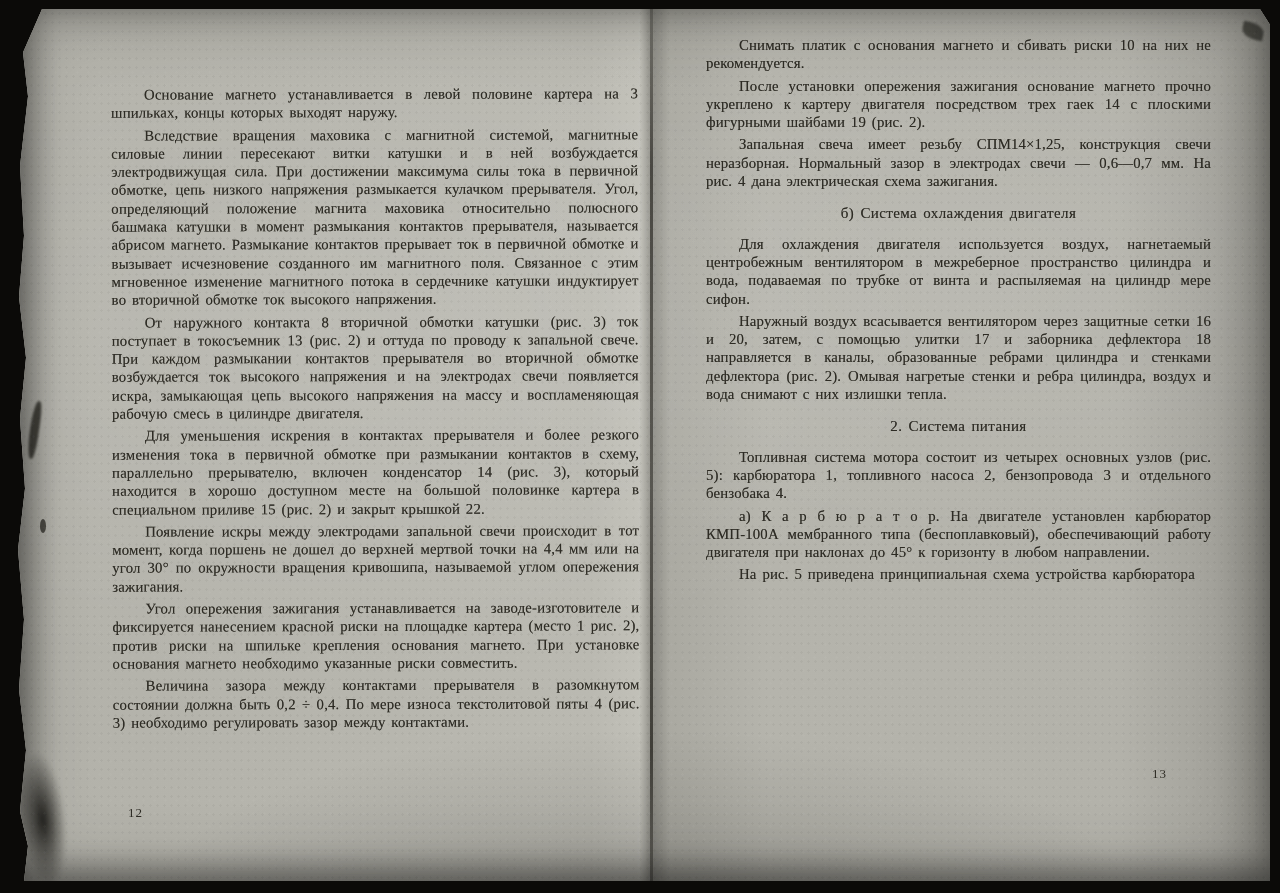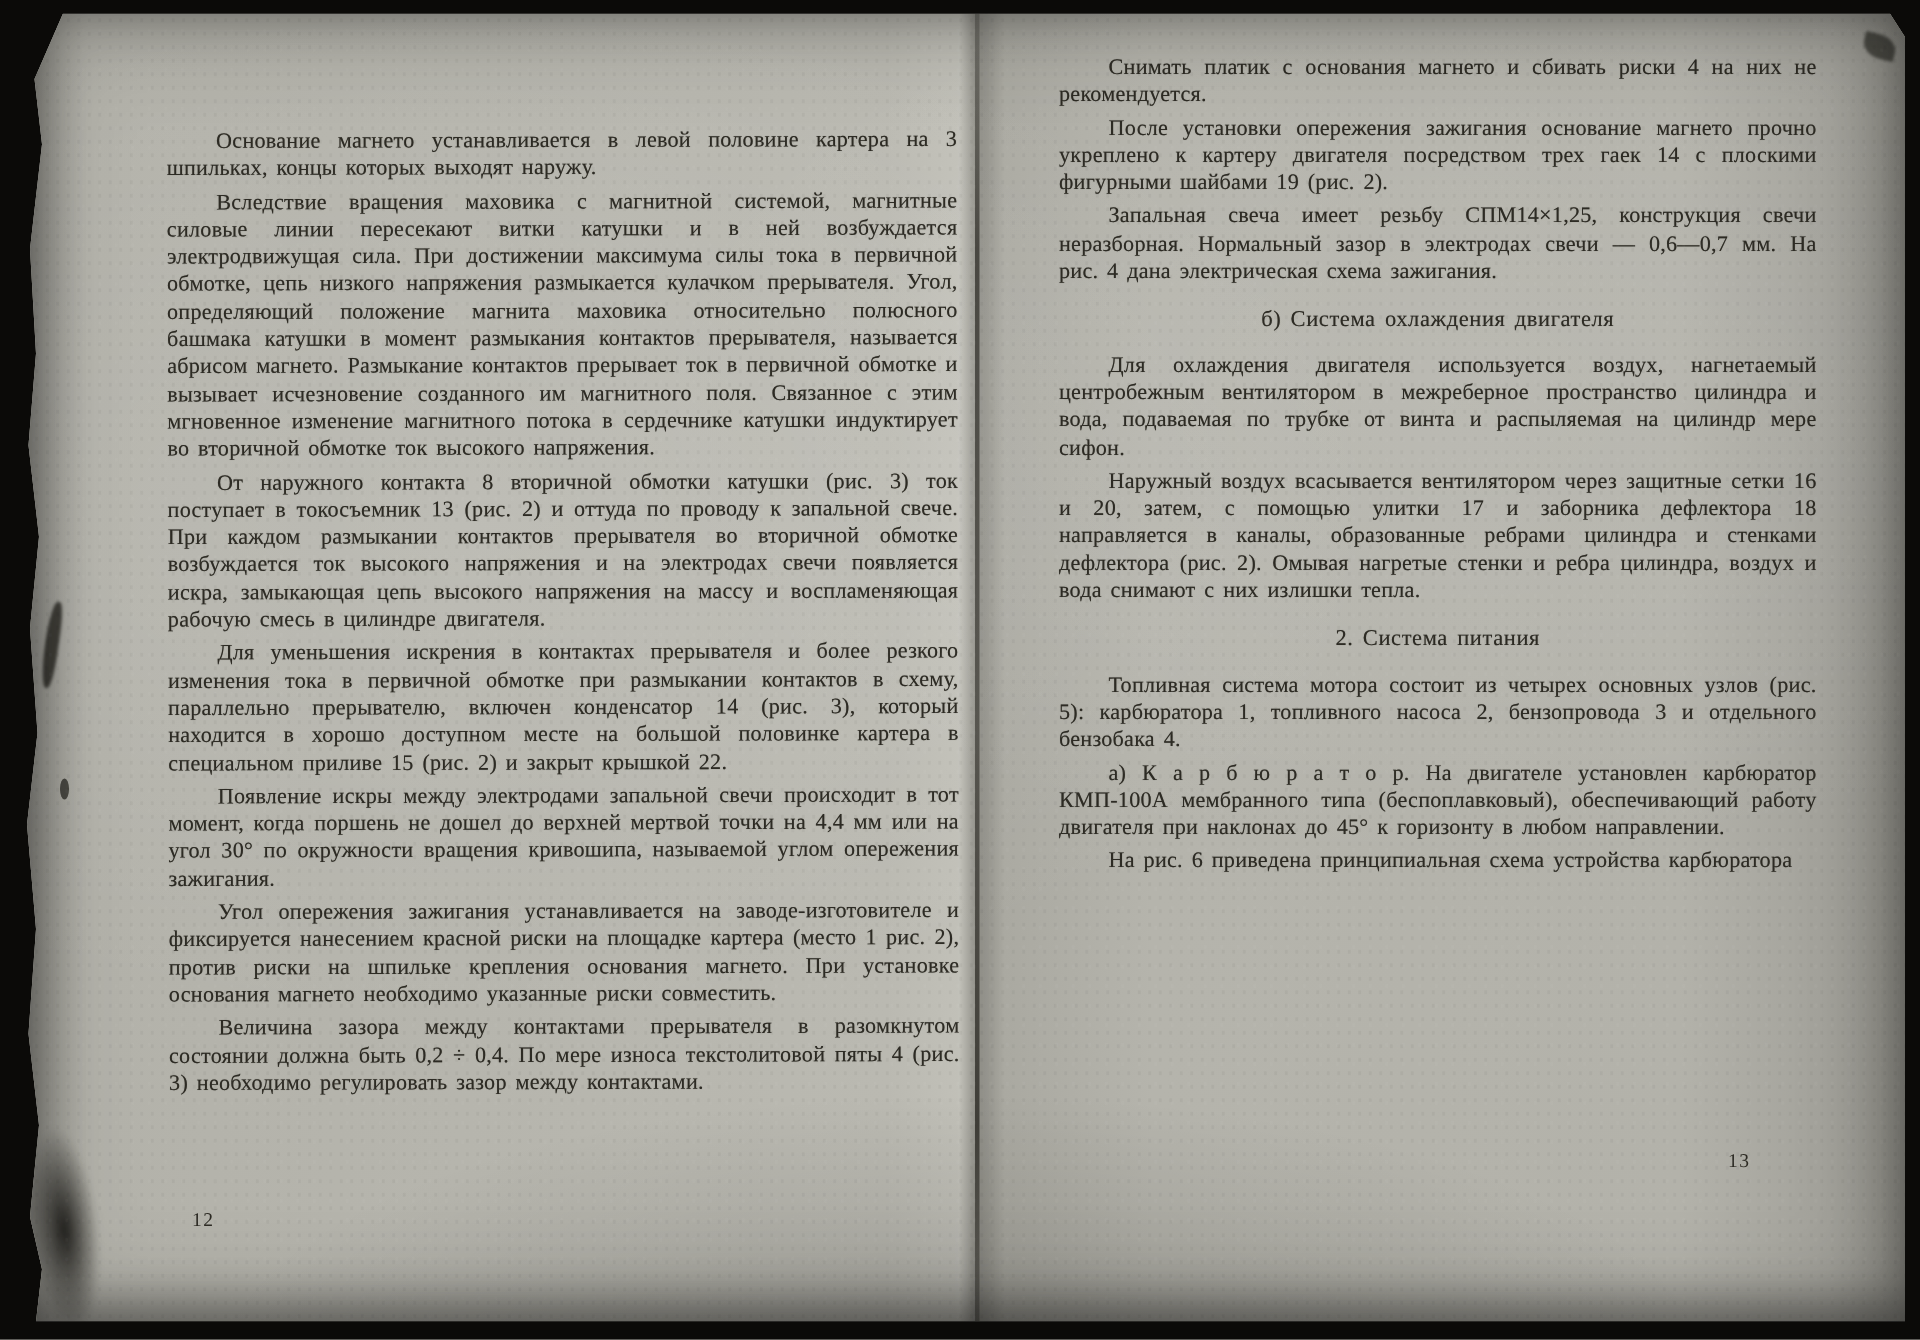--- a/index.html
+++ b/index.html
@@ -82,30 +82,30 @@
     <p>Основание магнето устанавливается в левой половине картера на 3 шпильках, концы которых выходят наружу.</p>
     <p>Вследствие вращения маховика с магнитной системой, магнитные силовые линии пересекают витки катушки и в ней возбуждается электродвижущая сила. При достижении максимума силы тока в первичной обмотке, цепь низкого напряжения размыкается кулачком прерывателя. Угол, определяющий положение магнита маховика относительно полюсного башмака катушки в момент размыкания контактов прерывателя, называется абрисом магнето. Размыкание контактов прерывает ток в первичной обмотке и вызывает исчезновение созданного им магнитного поля. Связанное с этим мгновенное изменение магнитного потока в сердечнике катушки индуктирует во вторичной обмотке ток высокого напряжения.</p>
     <p>От наружного контакта 8 вторичной обмотки катушки (рис. 3) ток поступает в токосъемник 13 (рис. 2) и оттуда по проводу к запальной свече. При каждом размыкании контактов прерывателя во вторичной обмотке возбуждается ток высокого напряжения и на электродах свечи появляется искра, замыкающая цепь высокого напряжения на массу и воспламеняющая рабочую смесь в цилиндре двигателя.</p>
     <p>Для уменьшения искрения в контактах прерывателя и более резкого изменения тока в первичной обмотке при размыкании контактов в схему, параллельно прерывателю, включен конденсатор 14 (рис. 3), который находится в хорошо доступном месте на большой половинке картера в специальном приливе 15 (рис. 2) и закрыт крышкой 22.</p>
     <p>Появление искры между электродами запальной свечи происходит в тот момент, когда поршень не дошел до верхней мертвой точки на 4,4 мм или на угол 30° по окружности вращения кривошипа, называемой углом опережения зажигания.</p>
     <p>Угол опережения зажигания устанавливается на заводе-изготовителе и фиксируется нанесением красной риски на площадке картера (место 1 рис. 2), против риски на шпильке крепления основания магнето. При установке основания магнето необходимо указанные риски совместить.</p>
     <p>Величина зазора между контактами прерывателя в разомкнутом состоянии должна быть 0,2 ÷ 0,4. По мере износа текстолитовой пяты 4 (рис. 3) необходимо регулировать зазор между контактами.</p>
   </div>
 
   <div class="page-text col-right">
-    <p>Снимать платик с основания магнето и сбивать риски 4 на них не рекомендуется.</p>
+    <p>Снимать платик с основания магнето и сбивать риски 10 на них не рекомендуется.</p>
     <p>После установки опережения зажигания основание магнето прочно укреплено к картеру двигателя посредством трех гаек 14 с плоскими фигурными шайбами 19 (рис. 2).</p>
     <p>Запальная свеча имеет резьбу СПМ14×1,25, конструкция свечи неразборная. Нормальный зазор в электродах свечи — 0,6—0,7 мм. На рис. 4 дана электрическая схема зажигания.</p>
     <div class="section-heading">б) Система охлаждения двигателя</div>
     <p>Для охлаждения двигателя используется воздух, нагнетаемый центробежным вентилятором в межреберное пространство цилиндра и вода, подаваемая по трубке от винта и распыляемая на цилиндр мере сифон.</p>
     <p>Наружный воздух всасывается вентилятором через защитные сетки 16 и 20, затем, с помощью улитки 17 и заборника дефлектора 18 направляется в каналы, образованные ребрами цилиндра и стенками дефлектора (рис. 2). Омывая нагретые стенки и ребра цилиндра, воздух и вода снимают с них излишки тепла.</p>
     <div class="section-heading">2. Система питания</div>
     <p>Топливная система мотора состоит из четырех основных узлов (рис. 5): карбюратора 1, топливного насоса 2, бензопровода 3 и отдельного бензобака 4.</p>
     <p>а) К а р б ю р а т о р.  На двигателе установлен карбюратор КМП-100А мембранного типа (беспоплавковый), обеспечивающий работу двигателя при наклонах до 45° к горизонту в любом направлении.</p>
-    <p>На рис. 6 приведена принципиальная схема устройства карбюратора</p>
+    <p>На рис. 5 приведена принципиальная схема устройства карбюратора</p>
   </div>
 
   <div class="page-number num-left">12</div>
   <div class="page-number num-right">13</div>
 
   <div class="gutter-crease"></div>
   <div class="artifact tear-mark-1"></div>
   <div class="artifact tear-mark-2"></div>
   <div class="artifact blotch-bottom-left"></div>
   <div class="artifact corner-curl"></div>

